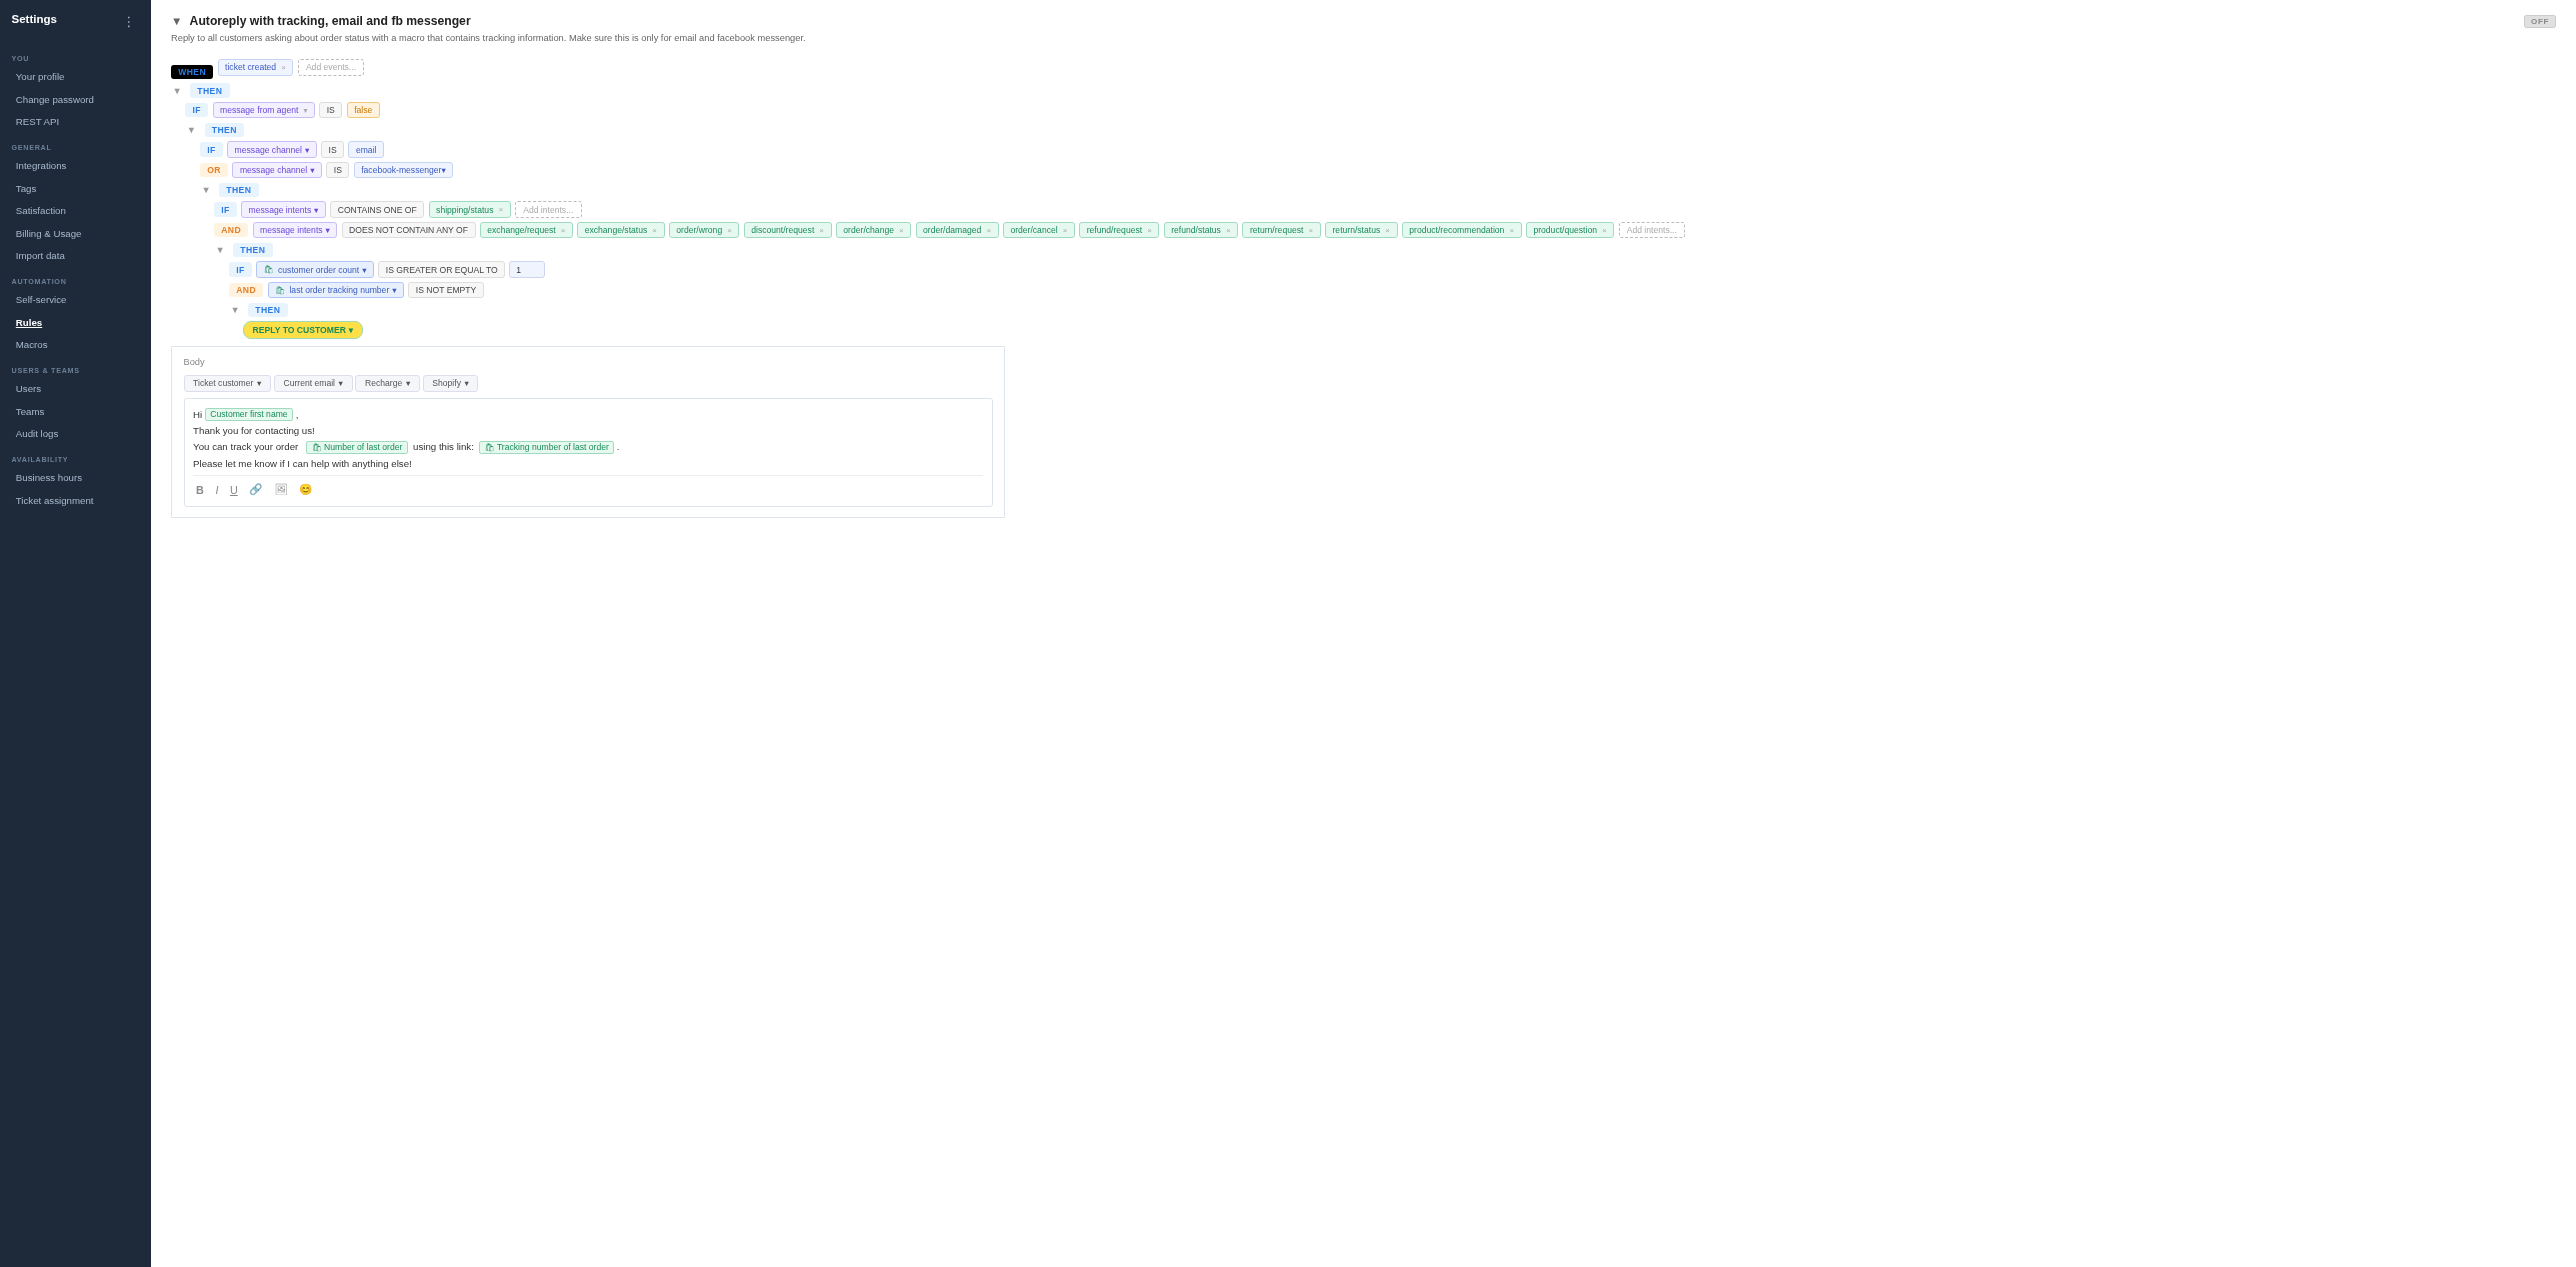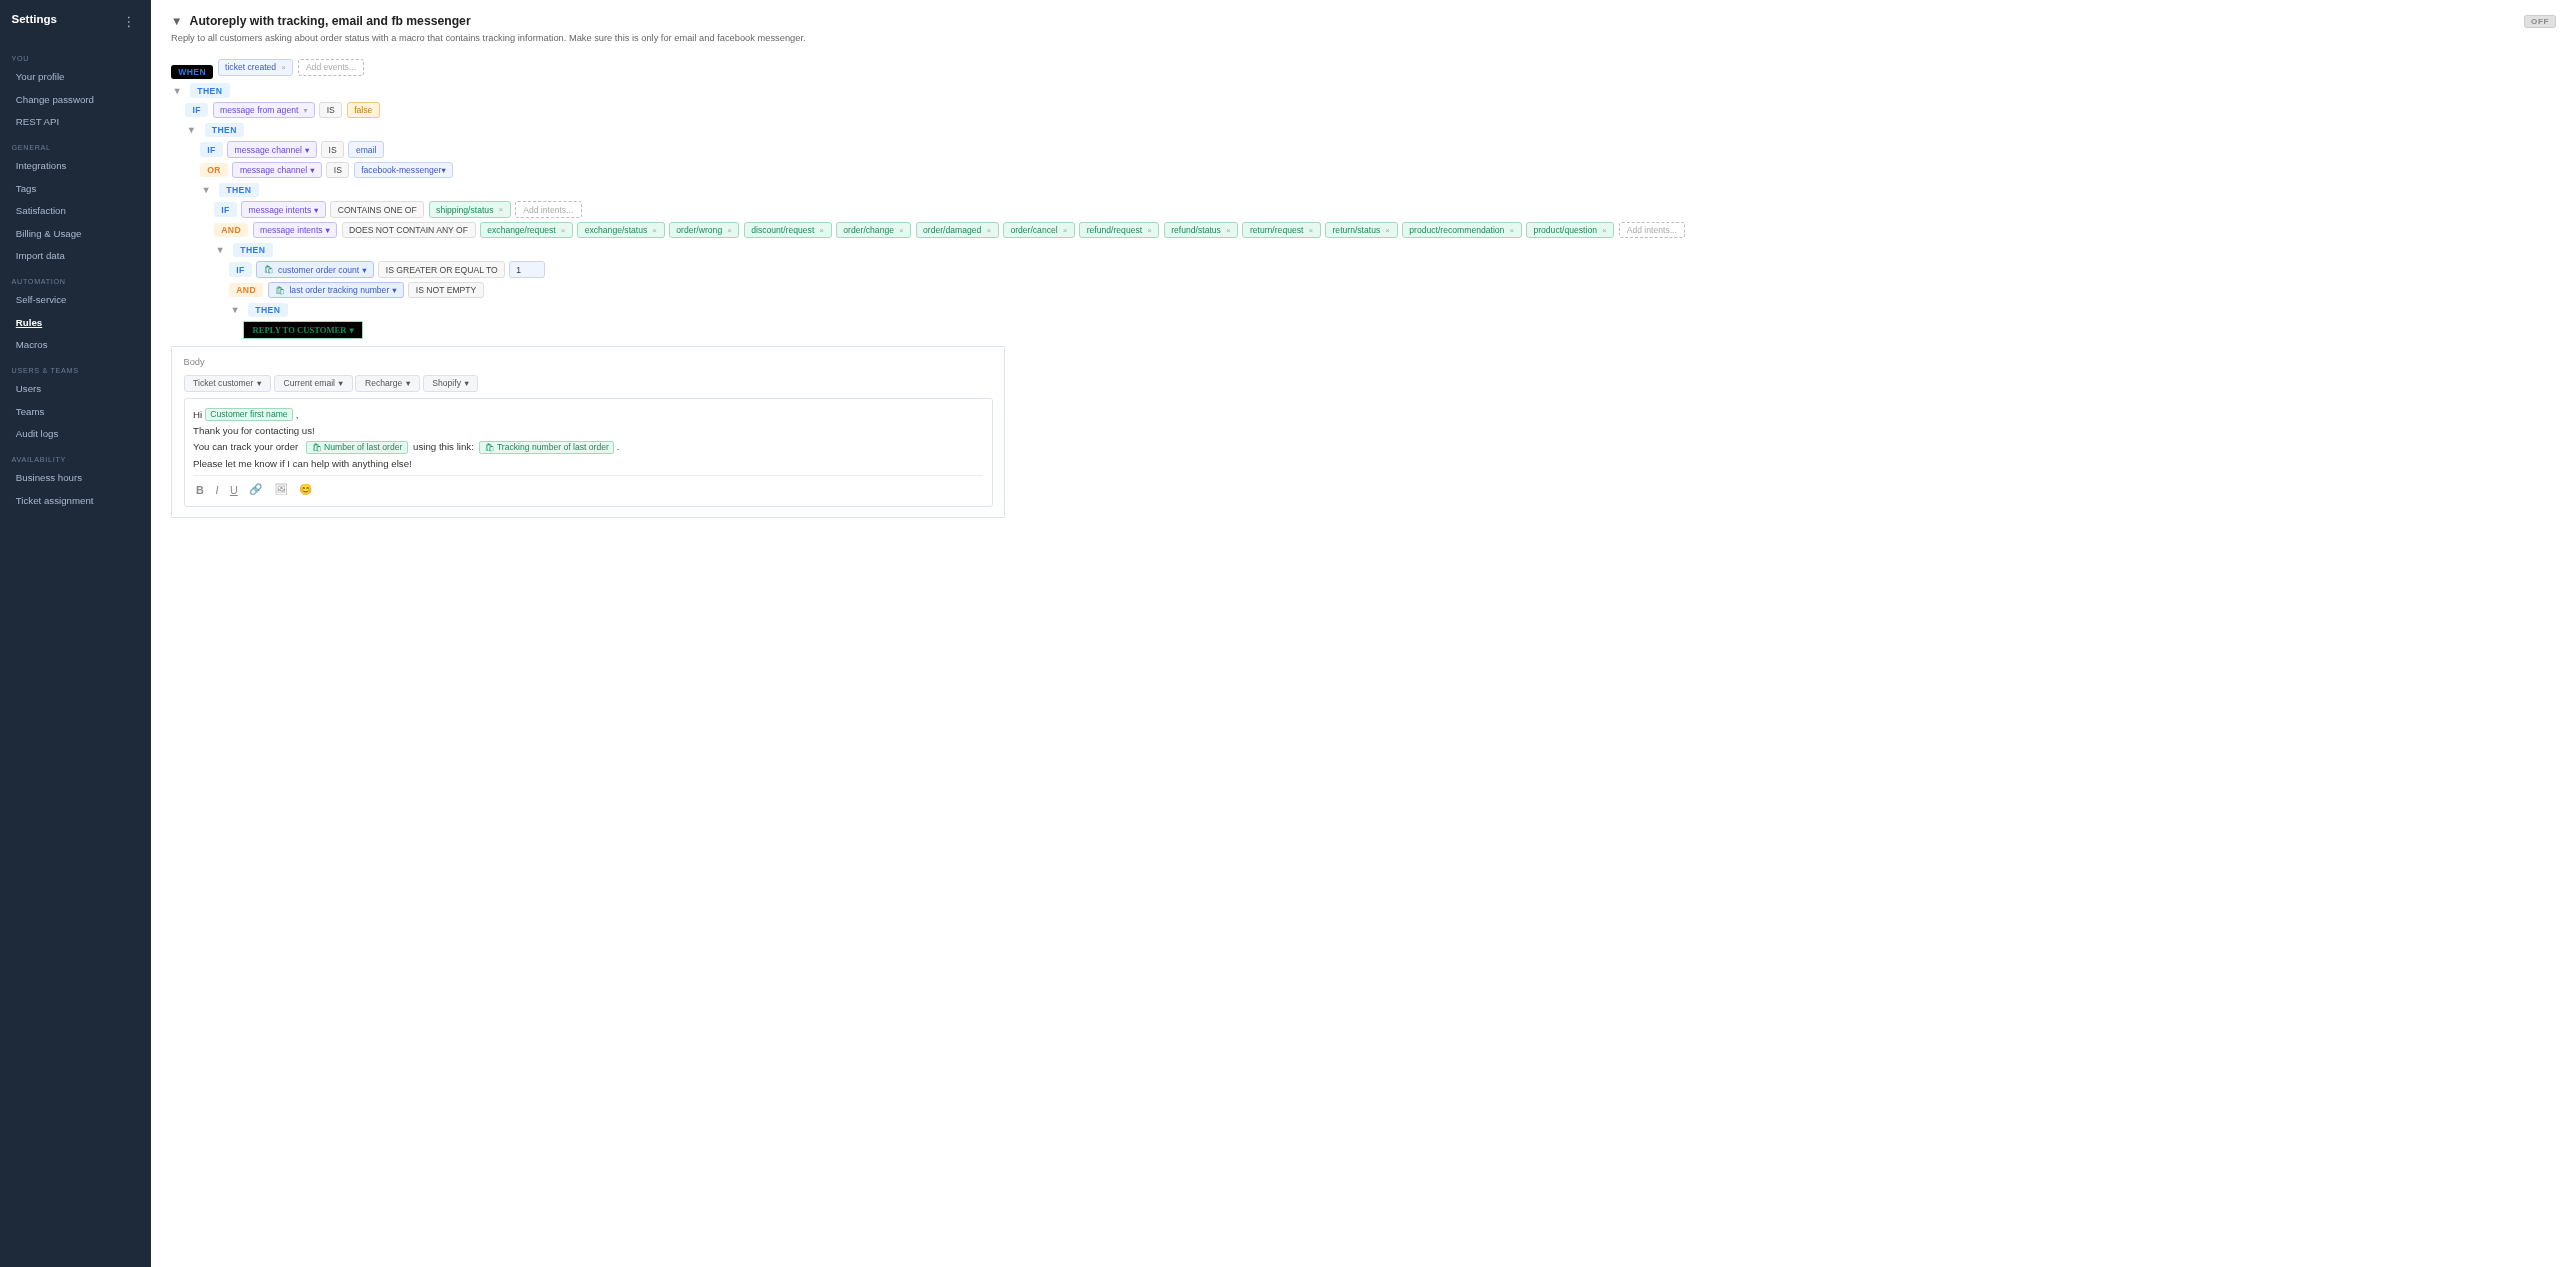--- a/index.html
+++ b/index.html
@@ -21,21 +21,21 @@
       display: flex;
       align-items: flex-start;
       justify-content: space-between;
       padding: 13px 11.5px;
       color: #fff;
       font-size: 11.5px;
       font-weight: 600;
     }
     .sidebar-section-label {
       font-size: 7.2px;
-      font-weight: 400;
+      font-weight: 700;
       letter-spacing: 0.7px;
       color: #6b7f96;
       padding: 10px 11.5px 2.9px;
       text-transform: uppercase;
     }
     .sidebar-item {
       padding: 5px 11.5px;
       cursor: pointer;
       color: #a8b8cc;
       font-size: 9.7px;
@@ -168,30 +168,29 @@
       border-radius: 2.9px;
       padding: 2.2px 7.2px;
       font-size: 8.6px;
       color: #aaa;
       cursor: pointer;
     }
 
     .action-badge {
       display: inline-flex;
       align-items: center;
-      background: #000000;
+      background: #fde047;
       border: 0.7px solid #9fd9b8;
-      border-radius: 1px;
+      border-radius: 8px;
       padding: 2.9px 8.6px;
       font-size: 8.6px;
       font-weight: 700;
       color: #1a8a5a;
       cursor: pointer;
       gap: 2.9px;
-      font-family: Liberation Serif, serif;
     }
 
     .indent { margin-left: 14.4px; }
     .indent2 { margin-left: 29px; }
 
     .collapse-arrow {
       background: none;
       border: none;
       cursor: pointer;
       color: #999;

